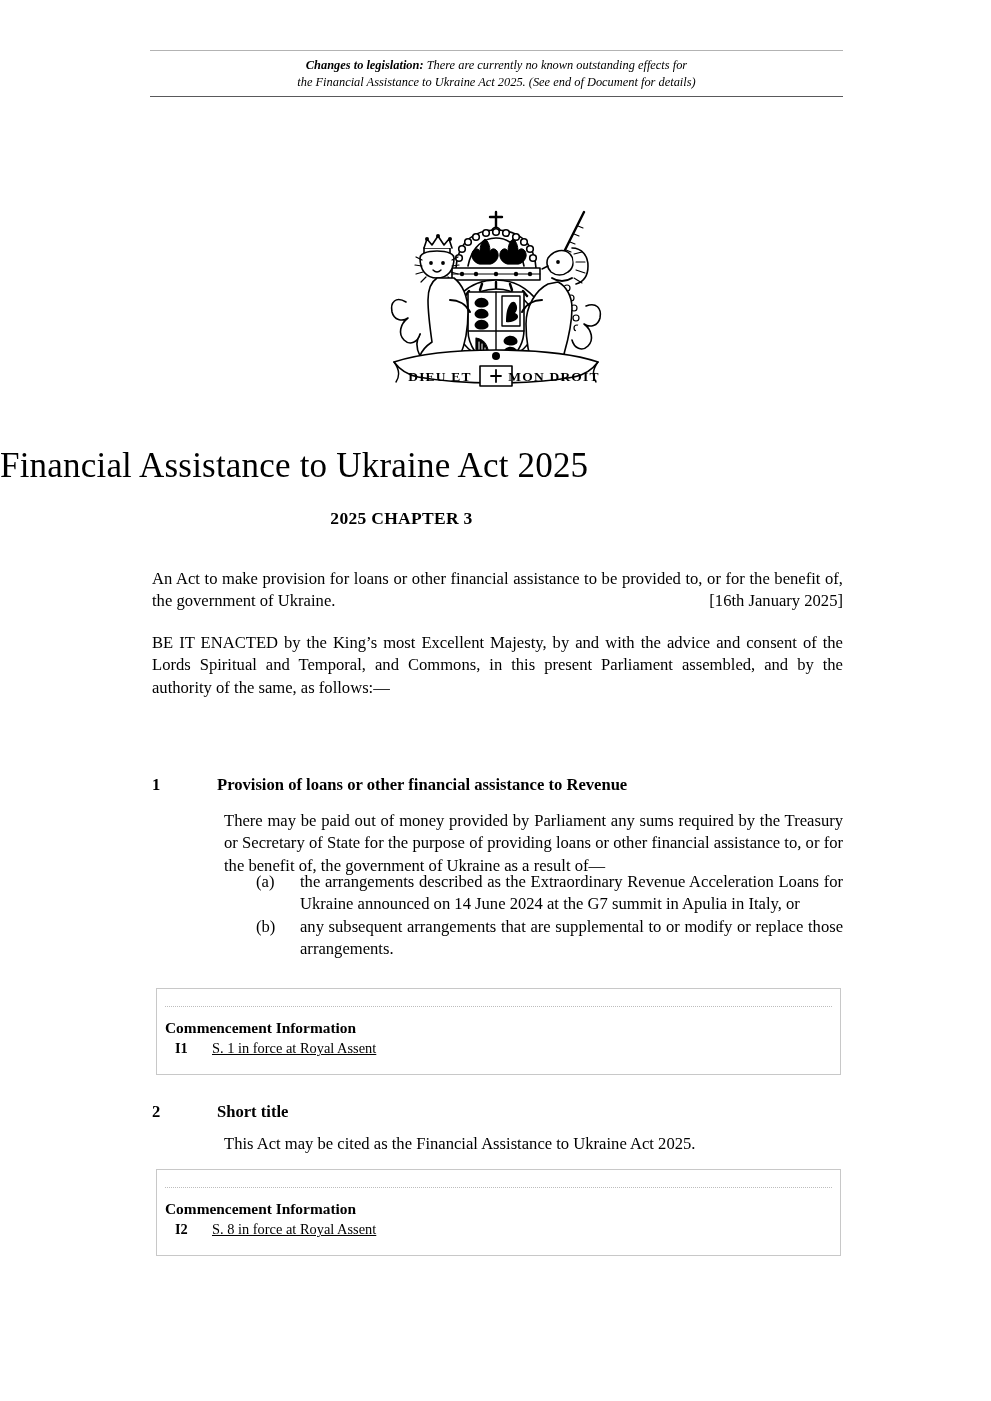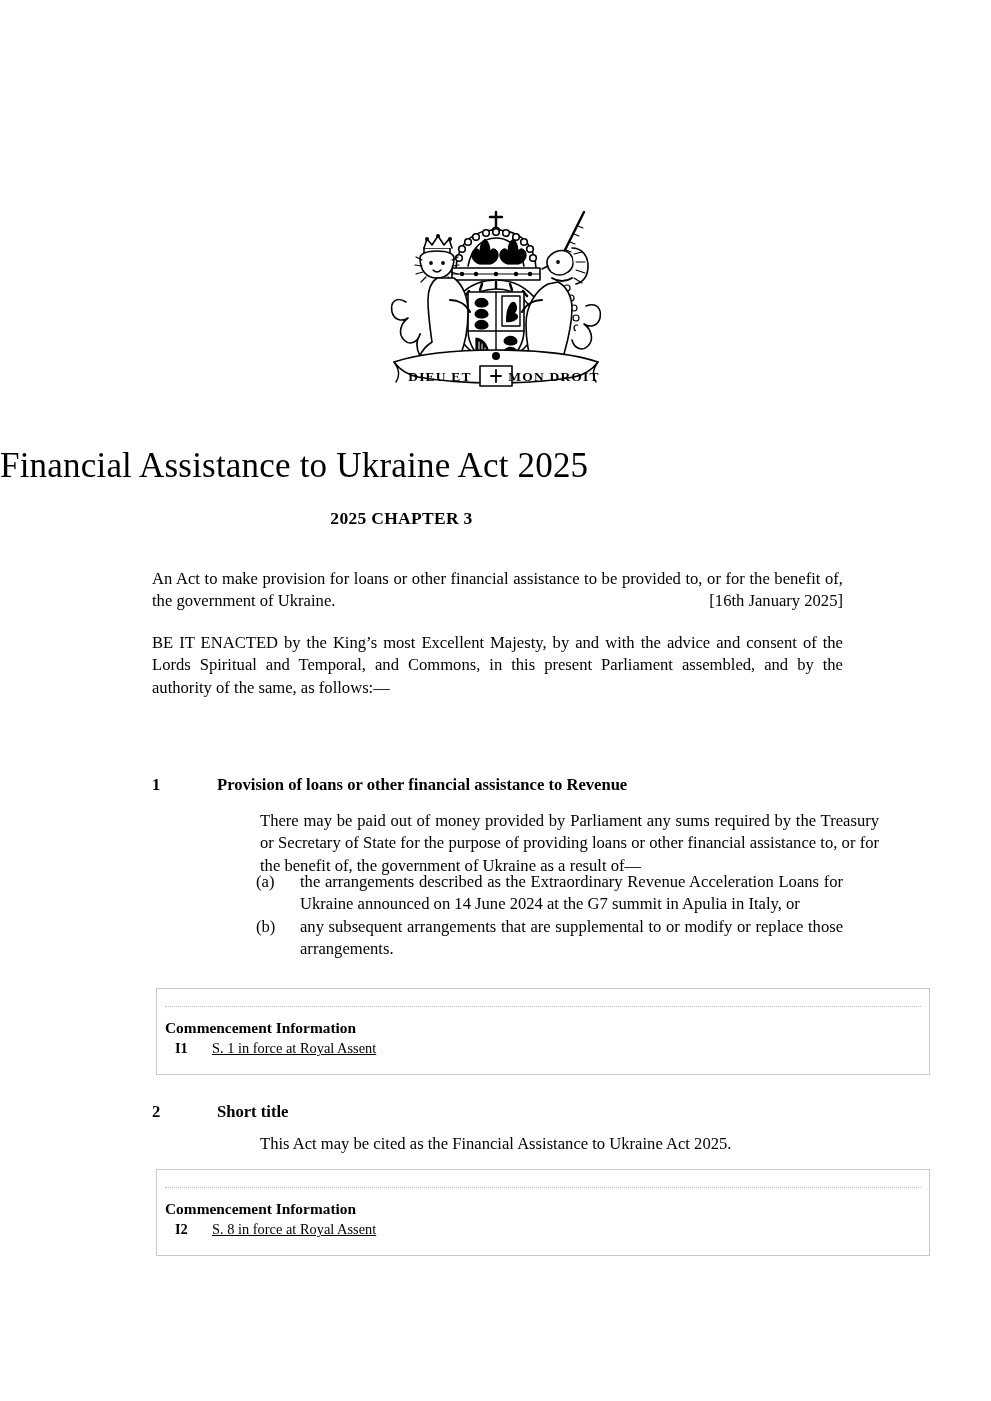--- a/index.html
+++ b/index.html
@@ -109,21 +109,21 @@
     width: 60px;
   }
   .section-head .heading {
     display: block;
     margin-left: 65px;
   }
   .sec1-head { top: 774px; }
   .sec2-head { top: 1101px; }
 
   .section-body {
-    margin-left: 108px;
+    margin-left: 72px;
     width: 619px;
   }
   .sec1-body { top: 810px; }
   .sec2-body { top: 1133px; }
 
   
   .lettered {
     position: relative;
     margin-left: 90px;
     width: 601px;
@@ -142,21 +142,21 @@
     width: 40px;
     text-align: left;
     font-size: 16.6px;
   }
   .list1 { top: 871px; }
 
   
   .cbox {
     position: absolute;
     left: 156px;
-    width: 774px;
+    width: 685px;
     border: 1px solid #c8c8c8;
     background: #ffffff;
     box-sizing: border-box;
   }
   .cbox .dots {
     margin: 17px 8px 0 8px;
     border-top: 1px dotted #bdbdbd;
   }
   .cbox .ctitle {
     font-size: 15.4px;
@@ -183,20 +183,24 @@
     text-decoration: underline;
   }
   .cbox1 { top: 988px; }
   .cbox2 { top: 1169px; }
 </style>
 </head>
 <body>
 
 <div class="page">
 
+  <div class="doc-header">
+    <span class="hline"><b>Changes to legislation:</b><span> There are currently no known outstanding effects for</span></span>
+    <span class="hline">the Financial Assistance to Ukraine Act 2025. (See end of Document for details)</span>
+  </div>
 
   <div class="crest-wrap">
     <svg width="240" height="196" viewBox="0 0 240 196">
       <g fill="none" stroke="#000" stroke-width="1.6" stroke-linejoin="round" stroke-linecap="round">
 
         <path d="M120 6 v16 M114 11 h12" stroke-width="2.4"></path>
         <circle cx="120" cy="26" r="4.6" fill="#fff"></circle>
         <path d="M120 30 v12" stroke-width="2.2"></path>
 
         <path d="M80 62 C82 34 100 24 120 24 C140 24 158 34 160 62" fill="#fff"></path>

